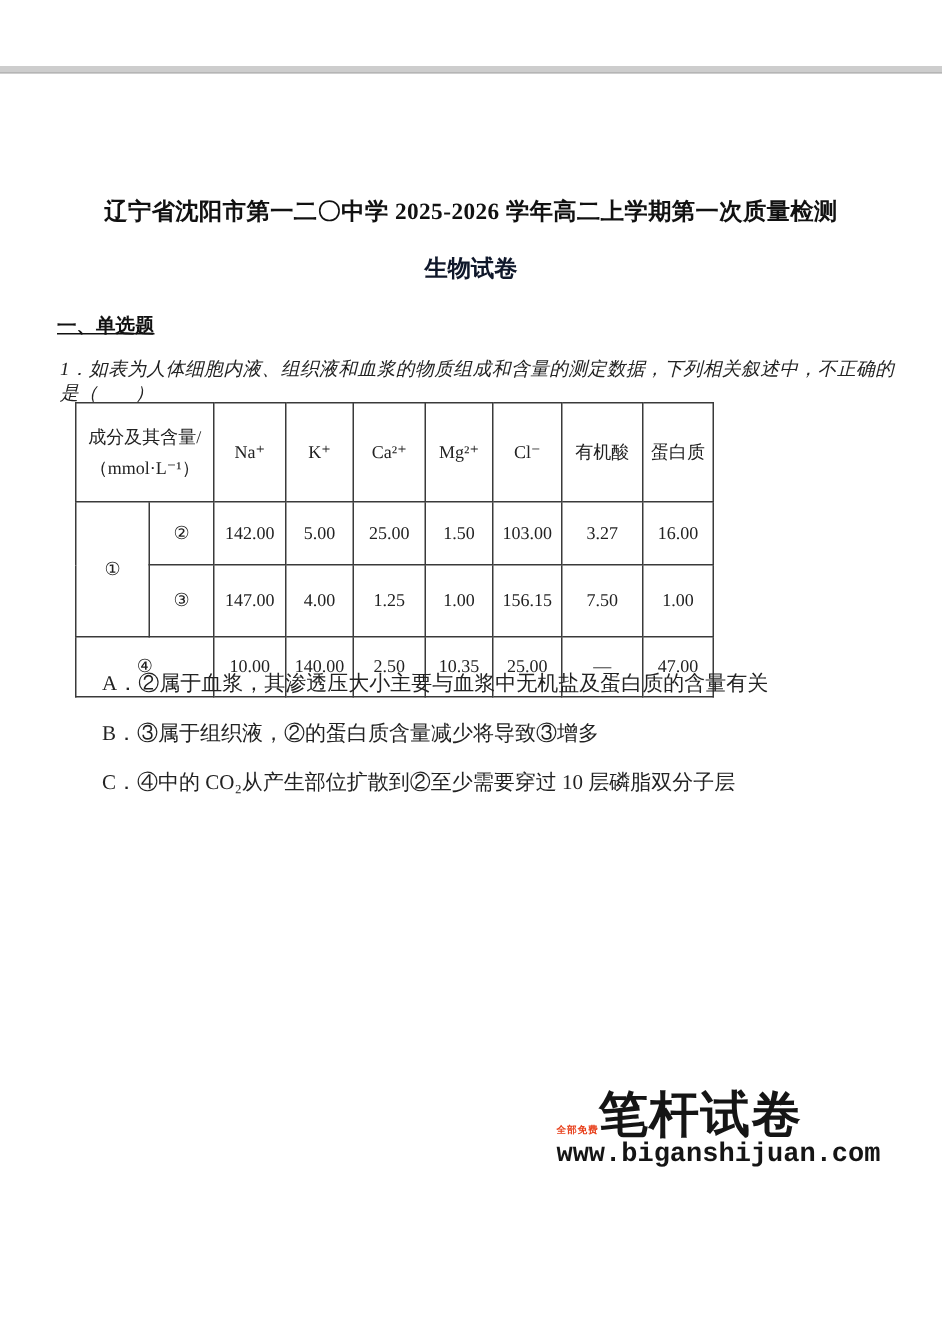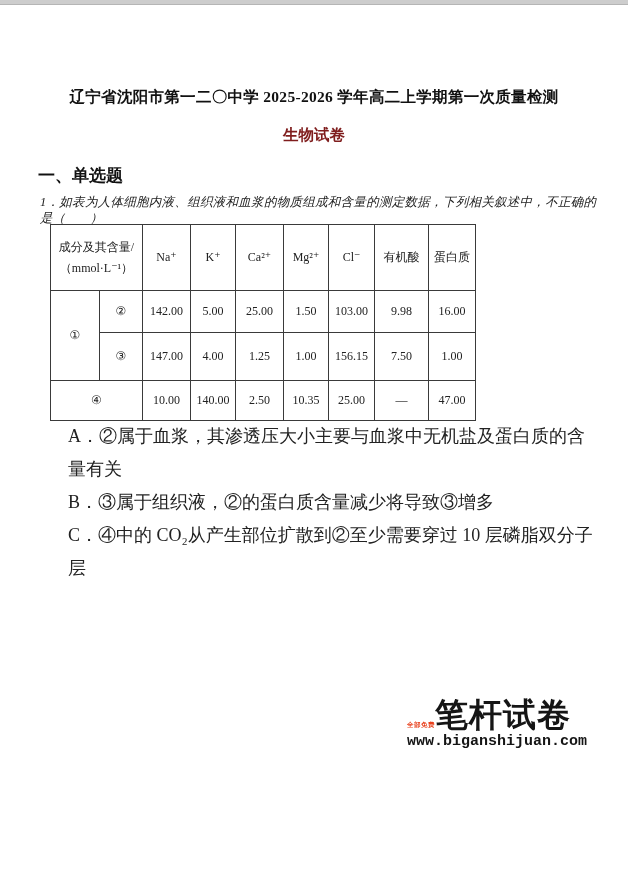--- a/index.html
+++ b/index.html
@@ -5,20 +5,21 @@
   * { margin: 0; padding: 0; box-sizing: border-box; }
   html, body { background: #ffffff; }
   body { font-family: "Liberation Serif", "DejaVu Serif", serif; color: #1c1c1c; }
 
   .page {
     position: relative;
     width: 628px;
     height: 765px;
     background: #ffffff;
     overflow: hidden;
+    margin-top: 44px;
   }
 
   .topbar {
     position: absolute;
     top: 0; left: 0;
     width: 628px; height: 5px;
     background: #cdcdcd;
     border-bottom: 1px solid #b5b5b5;
   }
 
@@ -33,29 +34,30 @@
     letter-spacing: 0.3px;
   }
 
   .doc-subtitle {
     position: absolute;
     top: 125px; left: 0;
     width: 100%;
     text-align: center;
     font-size: 15.5px;
     font-weight: bold;
-    color: #7f1d1d;
+    color: #0f172a;
   }
 
   .section-heading {
     position: absolute;
     top: 164px; left: 38px;
-    font-size: 17px;
+    font-size: 13px;
     font-weight: bold;
     color: #111;
+    text-decoration: underline;
   }
 
   .q1-stem {
     position: absolute;
     top: 194px; left: 40px; right: 32px;
     font-size: 12.5px;
     line-height: 16px;
     text-align: justify;
     color: #222;
     font-style: italic;
@@ -77,39 +79,39 @@
     padding: 0 2px;
   }
   tr.t-head td   { height: 66px; }
   tr.t-row2 td   { height: 42px; }
   tr.t-row3 td   { height: 48px; }
   tr.t-row4 td   { height: 40px; }
   td.corner div  { line-height: 21px; }
 
   .options {
     position: absolute;
-    top: 420px; left: 68px; right: 30px;
-    font-size: 18px;
+    top: 396px; left: 68px; right: 30px;
+    font-size: 14px;
     line-height: 33px;
     color: #222;
   }
 
   .q2-stem {
     position: absolute;
     top: 556px; left: 40px; right: 33px;
     font-size: 12.5px;
     line-height: 25.4px;
     text-align: justify;
     color: #222;
   }
 
   .watermark {
     position: absolute;
     right: 41px;
-    bottom: 14px;
+    bottom: 29px;
     text-align: center;
   }
   .wm-row {
     display: flex;
     align-items: flex-end;
   }
   .wm-free {
     font-size: 6.5px;
     font-weight: bold;
     line-height: 8px;
@@ -120,21 +122,21 @@
   .wm-brand {
     font-size: 33px;
     font-weight: bold;
     line-height: 33px;
     color: #151515;
     letter-spacing: 1px;
     white-space: nowrap;
   }
   .wm-url {
     font-family: "Liberation Mono", "DejaVu Sans Mono", monospace;
-    font-size: 15px;
+    font-size: 18px;
     line-height: 19px;
     font-weight: bold;
     color: #151515;
     white-space: nowrap;
   }
 </style>
 </head>
 <body>
 
 <div class="page">
@@ -175,21 +177,21 @@
       <td>蛋白质</td>
     </tr>
     <tr class="t-row2">
       <td rowspan="2">①</td>
       <td>②</td>
       <td>142.00</td>
       <td>5.00</td>
       <td>25.00</td>
       <td>1.50</td>
       <td>103.00</td>
-      <td>9.98</td>
+      <td>3.27</td>
       <td>16.00</td>
     </tr>
     <tr class="t-row3">
       <td>③</td>
       <td>147.00</td>
       <td>4.00</td>
       <td>1.25</td>
       <td>1.00</td>
       <td>156.15</td>
       <td>7.50</td>

